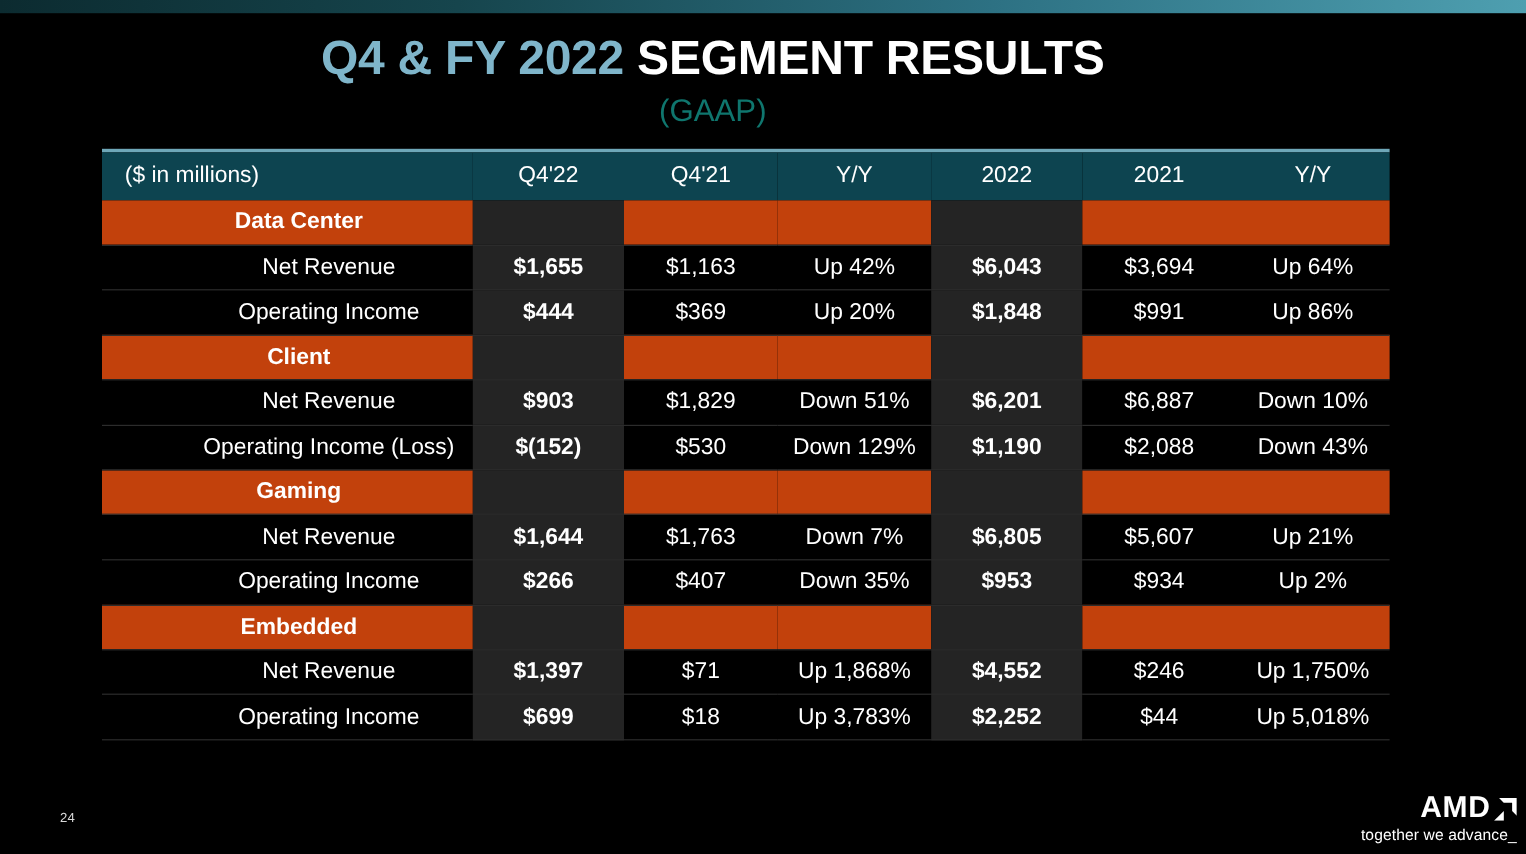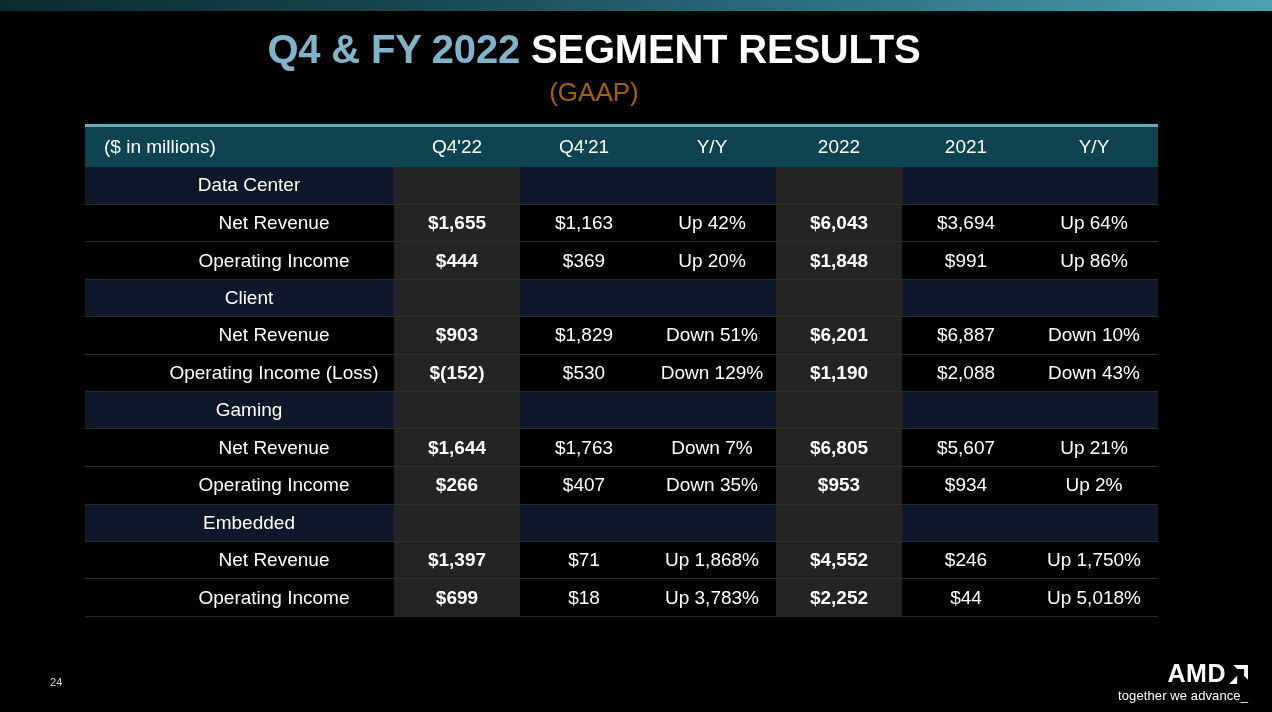--- a/index.html
+++ b/index.html
@@ -41,21 +41,21 @@
     line-height: 50px;
     letter-spacing: -0.2px;
     white-space: nowrap;
   }
   .title-accent { color: #7fb5ca; }
   .title-main   { color: #ffffff; }
   .sub-title {
     margin-top: 2px;
     font-size: 26px;
     line-height: 32px;
-    color: #a16207;
+    color: #0f766e;
     font-weight: normal;
   }
 
   
   .table-wrap {
     position: absolute;
     left: 85px;
     top: 124px;
     width: 1073px;
   }
@@ -108,41 +108,41 @@
   table.seg tbody td.hl-blank { background: #242424; }
   table.seg tbody td.bold { font-weight: bold; }
 
   td.lbl {
     text-align: left;
     font-weight: normal;
   }
   td.lbl.section-name { padding-left: 19px; }
   td.lbl.item-name    { padding-left: 69px; }
 
-  tr.section td.plain { background: #0f172a; }
+  tr.section td.plain { background: #c2410c; font-weight: bold; }
   tr.last td { border-bottom: 1px solid #3a3a3a; }
 
   
   .footer-page {
     position: absolute;
     left: 50px; top: 676px;
     font-size: 11px;
     color: #d8d8d8;
     letter-spacing: 0.2px;
   }
   .footer-text {
     position: absolute;
     left: 65px; top: 677px;
     font-size: 10.5px;
     color: #d8d8d8;
     letter-spacing: 0.45px;
   }
   .amd-logo {
     position: absolute;
-    right: 24px; top: 660px;
+    right: 8px; top: 660px;
     text-align: right;
     color: #ffffff;
   }
   .amd-word {
     display: flex;
     align-items: flex-end;
     justify-content: flex-end;
     gap: 3px;
     font-size: 25px;
     font-weight: bold;

